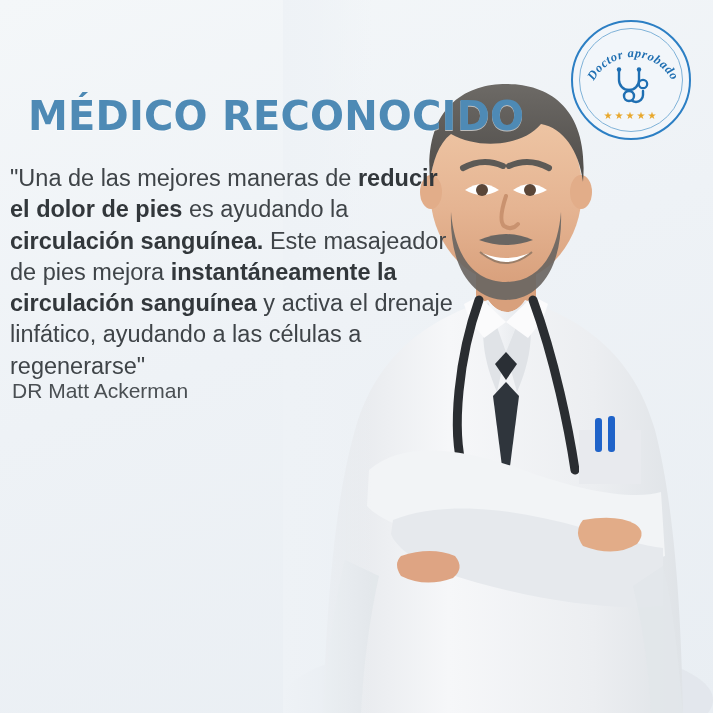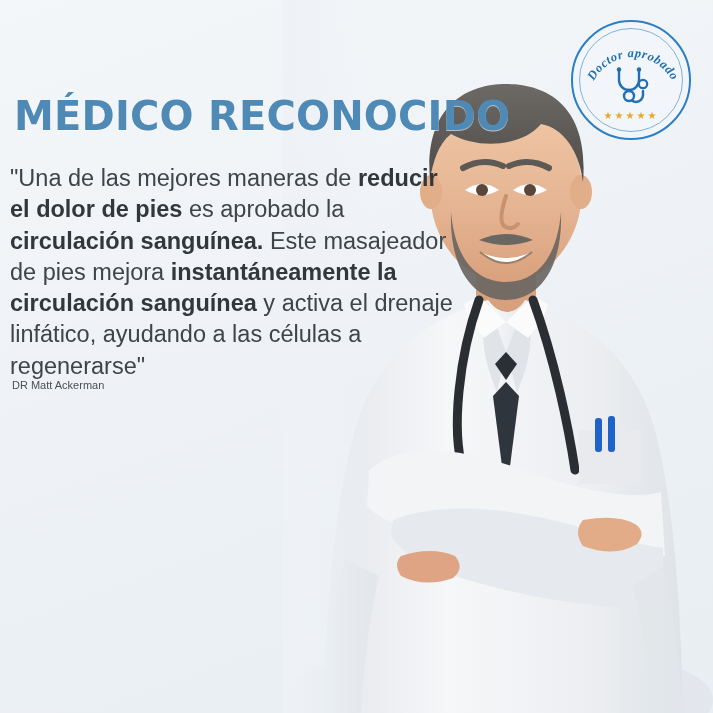--- a/index.html
+++ b/index.html
@@ -66,21 +66,21 @@
     text-align: center;
     font-size: 10px;
     letter-spacing: 2px;
     color: #e8a72b;
     line-height: 1;
   }
 
   
   .headline {
     position: absolute;
-    left: 14px;
+    left: 28px;
     top: 93px;
     font-size: 40px;
     font-weight: 900;
     color: #4e8ab5;
     letter-spacing: 0.2px;
     font-family: "DejaVu Sans", sans-serif;
     text-shadow: 0 1px 0 rgba(255,255,255,0.6);
   }
 
   
@@ -94,21 +94,21 @@
     color: #3f4448;
     font-family: "Liberation Sans", sans-serif;
   }
   .quote b { font-weight: 700; color: #32373b; }
 
   .attribution {
     position: absolute;
     left: 12px;
     top: 378px;
     width: 430px;
-    font-size: 11px;
+    font-size: 21px;
     line-height: 1.28;
     color: #4a4f53;
   }
 
   
   .photo {
     position: absolute;
     right: 0;
     bottom: 0;
     width: 430px;
@@ -245,20 +245,20 @@
       <path d="M20 24 v5 a7 7 0 0 0 14 0 v-4" stroke="#1f6fb2" stroke-width="2.4" fill="none" stroke-linecap="round"></path>
       <circle cx="34" cy="18" r="4.2" stroke="#1f6fb2" stroke-width="2.2" fill="none"></circle>
       <circle cx="20" cy="30" r="5" stroke="#1f6fb2" stroke-width="2.4" fill="#f2f6fa"></circle>
     </svg>
     <div class="badge-stars">★★★★★</div>
   </div>
 
   <div class="headline">MÉDICO RECONOCIDO</div>
 
   <div class="quote">
-    <span>"Una de las mejores maneras de </span><b>reducir el dolor de pies</b><span> es aprobado la </span><b>circulación sanguínea.</b><span> Este masajeador de pies mejora </span><b>instantáneamente la circulación sanguínea</b><span> y activa el drenaje linfático, ayudando a las células a regenerarse"</span>
+    <span>"Una de las mejores maneras de </span><b>reducir el dolor de pies</b><span> es ayudando la </span><b>circulación sanguínea.</b><span> Este masajeador de pies mejora </span><b>instantáneamente la circulación sanguínea</b><span> y activa el drenaje linfático, ayudando a las células a regenerarse"</span>
   </div>
 
   <div class="attribution">
     <div>DR Matt Ackerman</div>
   </div>
 
 </div>
 
 </body></html>

